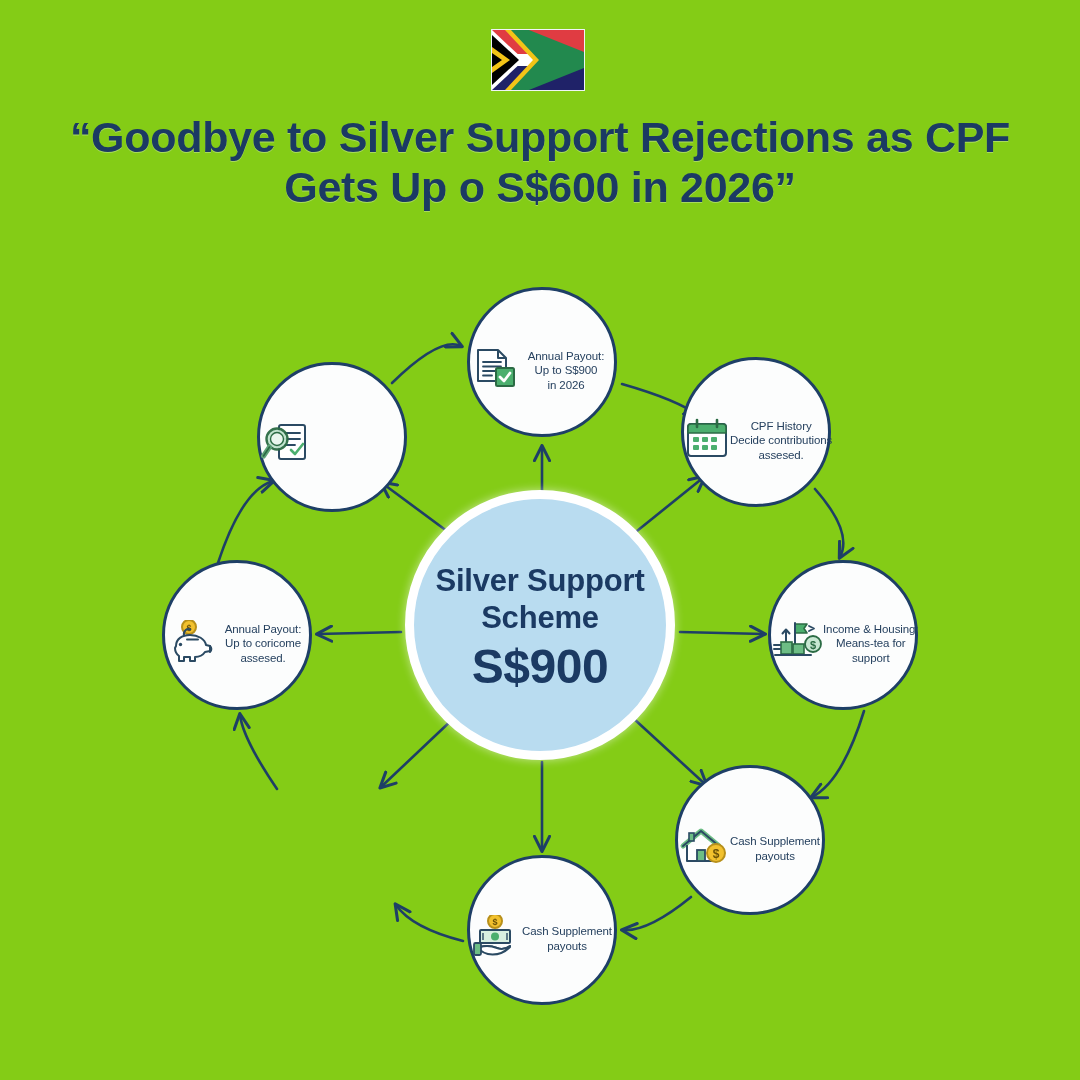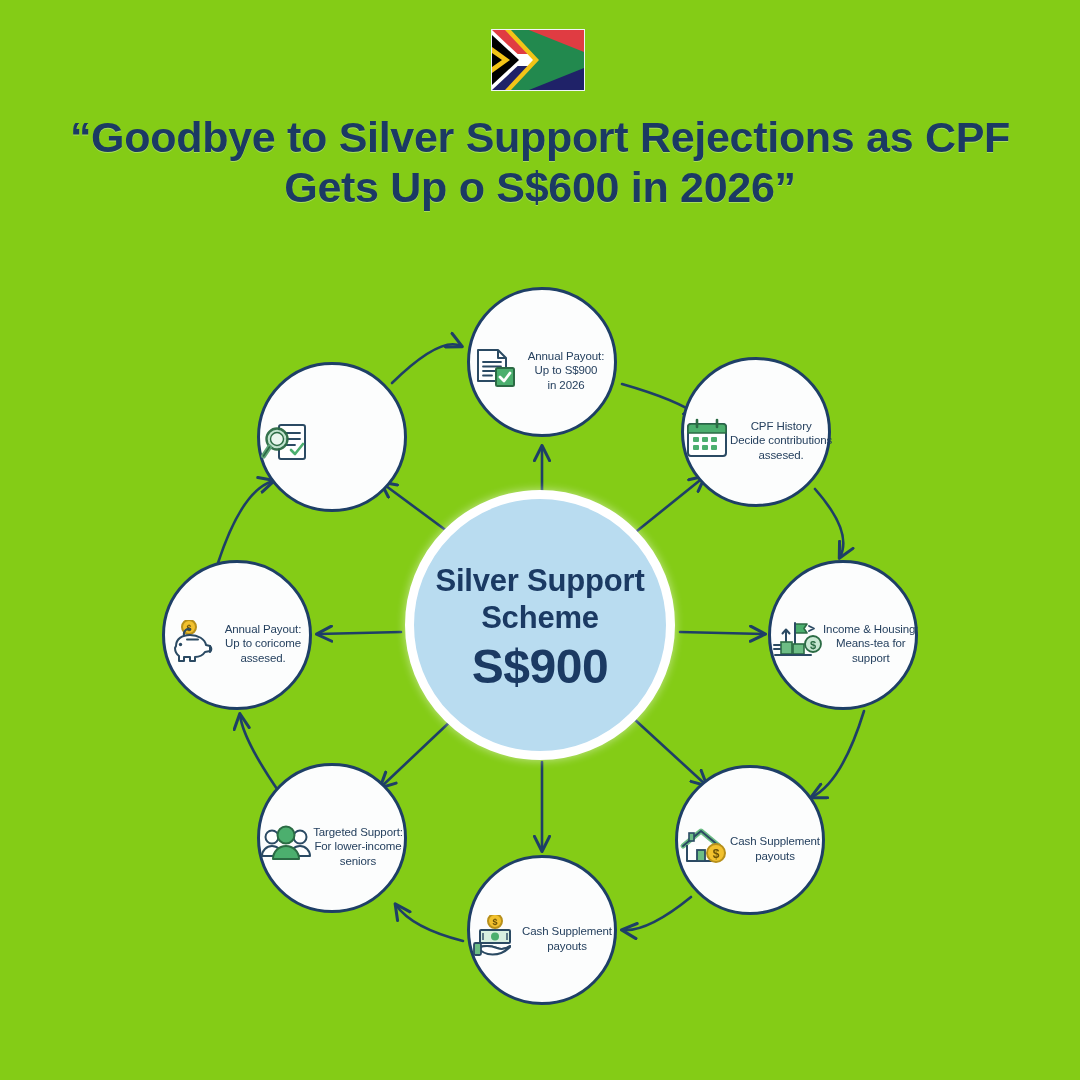--- a/index.html
+++ b/index.html
@@ -304,37 +304,20 @@
         <path d="M8,32 C14,42 30,42 40,32 L40,31 C36,34 31,34.5 27,33 C22,31 17,30 10,32 Z" fill="#ffffff" stroke="#2b4a63" stroke-width="2" stroke-linejoin="round"></path>
         <rect x="4" y="28" width="7" height="12" rx="1.5" fill="#6dbd85" stroke="#2b4a63" stroke-width="1.8"></rect>
       </svg>
     </div>
     <div class="node-text">
       <span class="ln">Cash Supplement</span>
       <span class="ln">payouts</span>
     </div>
   </div>
 
-  <div class="node" id="node-5">
-    <div class="node-icon">
-      <svg width="52" height="40" viewBox="0 0 52 40" xmlns="http://www.w3.org/2000/svg">
-        <circle cx="12" cy="12" r="6.5" fill="#ffffff" stroke="#2b4a63" stroke-width="2"></circle>
-        <path d="M2,31 a10,10 0 0 1 20,0 Z" fill="#ffffff" stroke="#2b4a63" stroke-width="2" stroke-linejoin="round"></path>
-        <circle cx="40" cy="12" r="6.5" fill="#ffffff" stroke="#2b4a63" stroke-width="2"></circle>
-        <path d="M30,31 a10,10 0 0 1 20,0 Z" fill="#ffffff" stroke="#2b4a63" stroke-width="2" stroke-linejoin="round"></path>
-        <circle cx="26" cy="10" r="8.5" fill="#4caf6e" stroke="#2b6b44" stroke-width="2"></circle>
-        <path d="M13,34 a13,13 0 0 1 26,0 Z" fill="#4caf6e" stroke="#2b6b44" stroke-width="2" stroke-linejoin="round"></path>
-      </svg>
-    </div>
-    <div class="node-text">
-      <span class="ln">Targeted Support:</span>
-      <span class="ln">For lower-income</span>
-      <span class="ln">seniors</span>
-    </div>
-  </div>
 
   <div class="node" id="node-6">
     <div class="node-icon">
       <svg width="52" height="44" viewBox="0 0 52 44" xmlns="http://www.w3.org/2000/svg">
         <circle cx="24" cy="7" r="7" fill="#f2c12e" stroke="#b8901a" stroke-width="2"></circle>
         <text x="24" y="11" font-family="Liberation Sans, sans-serif" font-size="9" font-weight="bold" fill="#6b5206" text-anchor="middle">$</text>
         <path d="M11,26 C11,19 17,15 25,15 C33,15 40,19 41,25 L45,26 L45,31 L40,32
                  C38,35 34,37 30,37 L30,41 L25,41 L25,37 L19,37 L19,41 L14,41 L14,36
                  C11.5,34 10,31 10,28 Z" fill="#ffffff" stroke="#2b4a63" stroke-width="2" stroke-linejoin="round"></path>
         <path d="M19,15.5 C18,11 22,8 25,9.5" fill="none" stroke="#2b4a63" stroke-width="2" stroke-linecap="round"></path>

